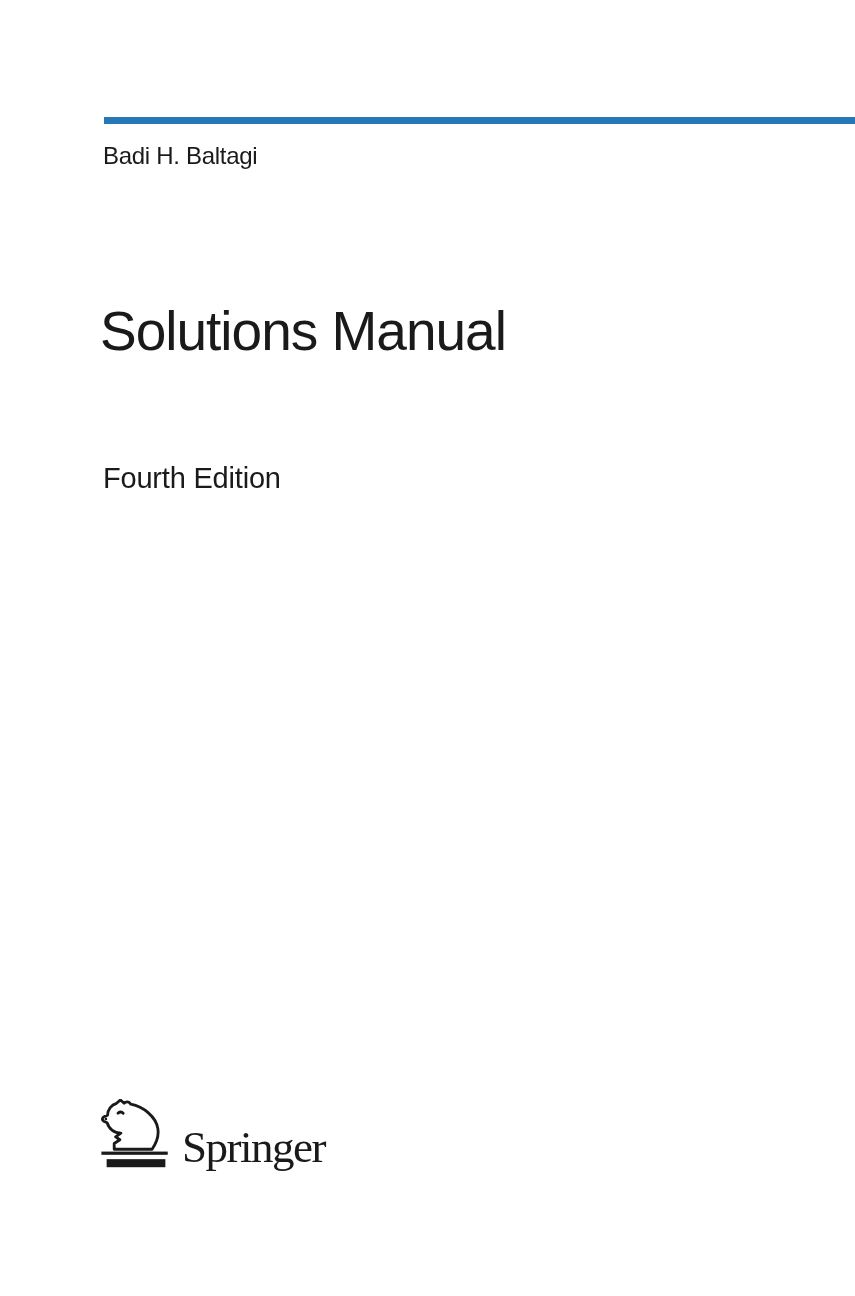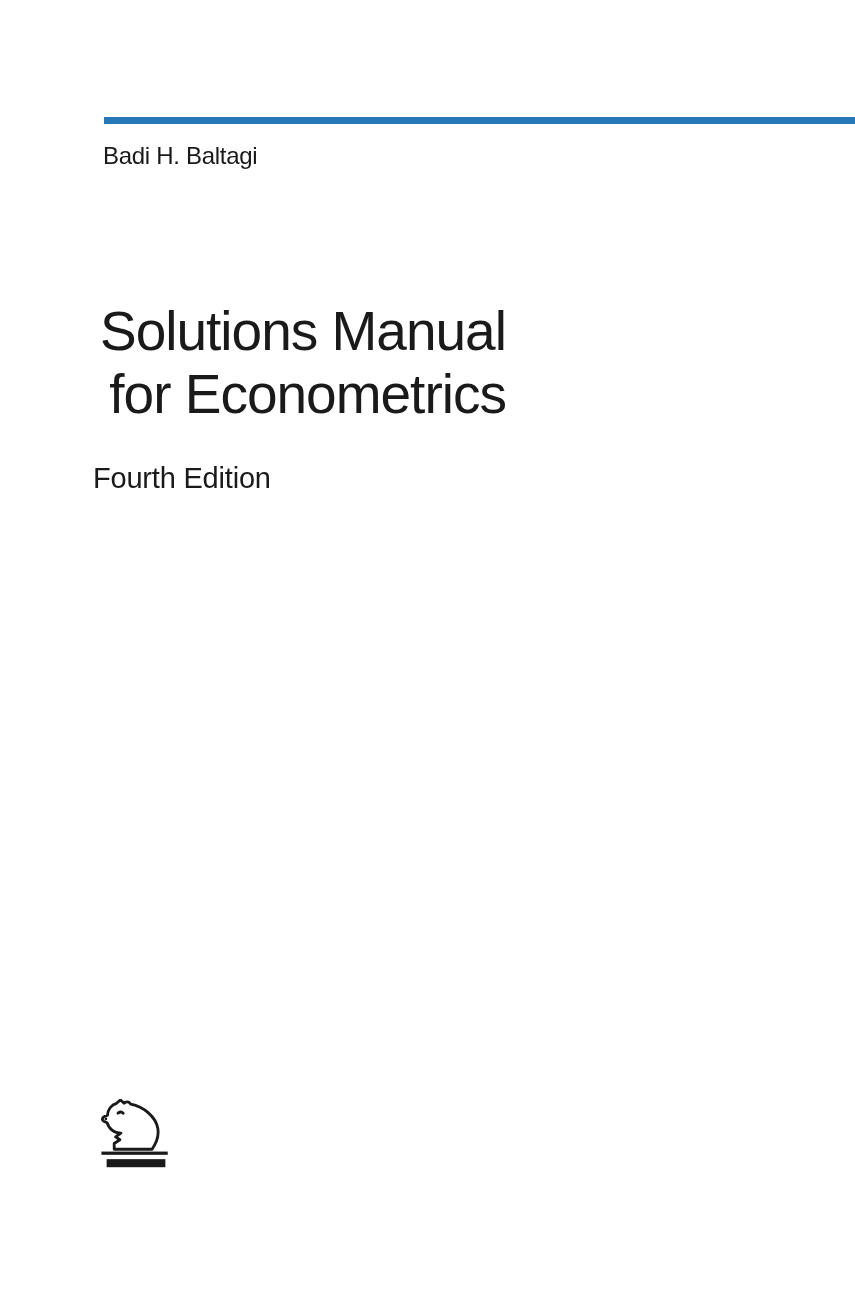--- a/index.html
+++ b/index.html
@@ -34,21 +34,21 @@
     top: 300px;
     font-size: 55px;
     font-weight: normal;
     line-height: 63px;
     letter-spacing: -1px;
     white-space: nowrap;
     text-align: right;
   }
   .edition {
     position: absolute;
-    left: 93px;
+    left: 103px;
     top: 462px;
     font-size: 29px;
     letter-spacing: -0.2px;
     white-space: nowrap;
   }
   .publisher {
     position: absolute;
     left: 100px;
     top: 1099px;
     height: 72px;
@@ -68,21 +68,21 @@
 </style>
 </head>
 <body style="background: rgb(255, 255, 255);">
 
 <div>
 
   <div class="accent-rule"></div>
 
   <div class="author">Badi H. Baltagi</div>
 
-  <h1 class="book-title"><span>Solutions Manual</span><br><span>for Econometrics</span></h1>
+  <h1 class="book-title"><span>Solutions Manual</span><br></h1>
 
   <div class="edition">Fourth Edition</div>
 
   <div class="publisher">
     <span>
       <svg class="horse-icon" viewBox="0 0 76 76" aria-hidden="true">
         <g fill="none" stroke="#1a1a1a" stroke-width="3" stroke-linejoin="round" stroke-linecap="round">
           <path d="M 15 53
                    L 15 47
                    L 21 43 L 16.5 40 L 22 36
@@ -97,15 +97,16 @@
                    C 46 8 59 19 61 31
                    C 62.5 39.5 59.5 46.5 55 53
                    Z"></path>
           <path d="M 19 15 C 21 13.5 23 13.5 24.5 15"></path>
         </g>
         <circle cx="6.2" cy="21" r="1.4" fill="#1a1a1a"></circle>
         <rect x="1.5" y="55.5" width="70" height="3.4" fill="#1a1a1a"></rect>
         <rect x="7" y="63.5" width="62" height="8.5" fill="#1a1a1a"></rect>
       </svg>
     </span>
+    <span class="publisher-name">Springer</span>
   </div>
 
 </div>
 
 </body></html>

